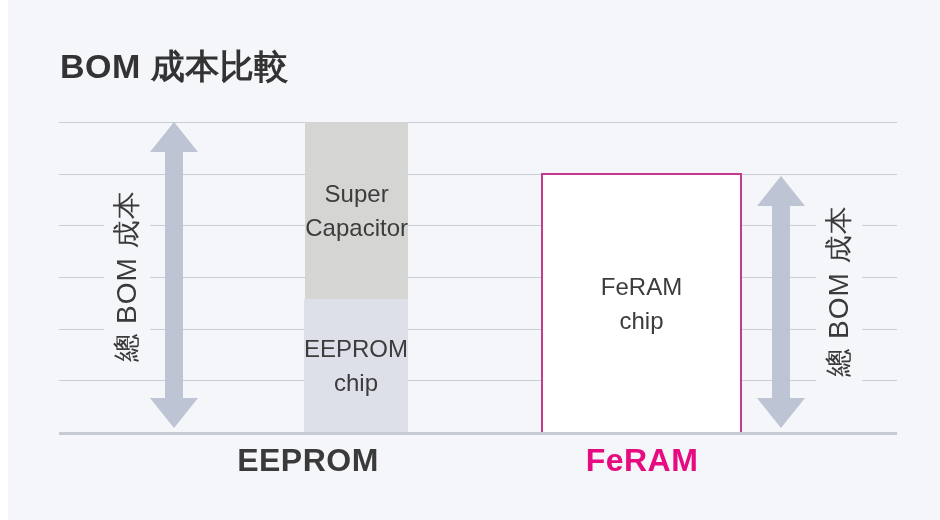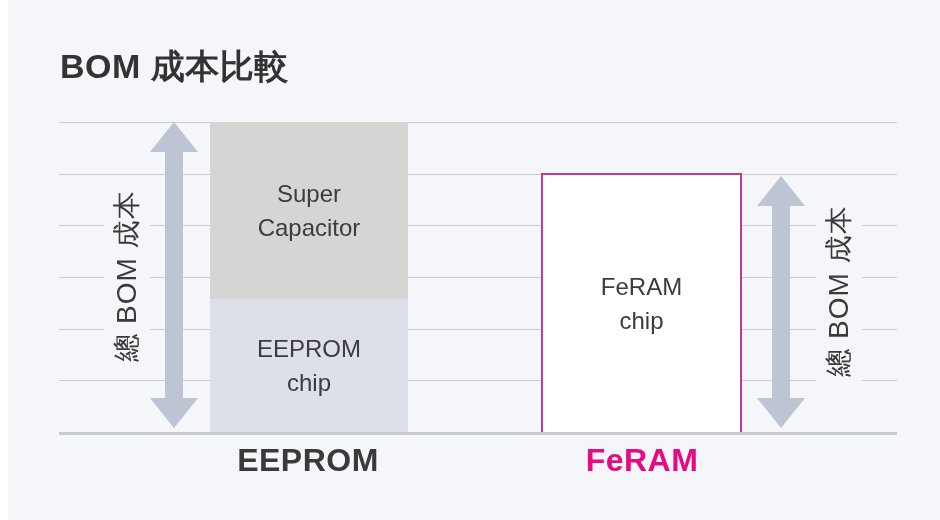--- a/index.html
+++ b/index.html
@@ -18,21 +18,21 @@
   }
   .chart{
     position:absolute;left:51px;top:122px;
     width:838px;height:310px;
     border-bottom:3px solid #c7cbd6;
   }
   .gridline{
     position:absolute;left:0;width:100%;height:1px;
     background:#c9cdd8;
   }
-  .bar{position:absolute;display:flex;flex-direction:column;}
+  .bar{position:absolute;display:flex;flex-direction:column;align-items:flex-end;}
   .bar-eeprom{left:151px;top:0;width:198px;height:310px;}
   .segment{
     display:flex;align-items:center;justify-content:center;
     text-align:center;
   }
   .seg-super{height:177px;background:#d5d6d4;}
   .seg-chip{height:133px;background:#dde0e9;}
   .bar-feram{
     left:482px;top:51px;width:201px;height:259px;
     background:#ffffff;

